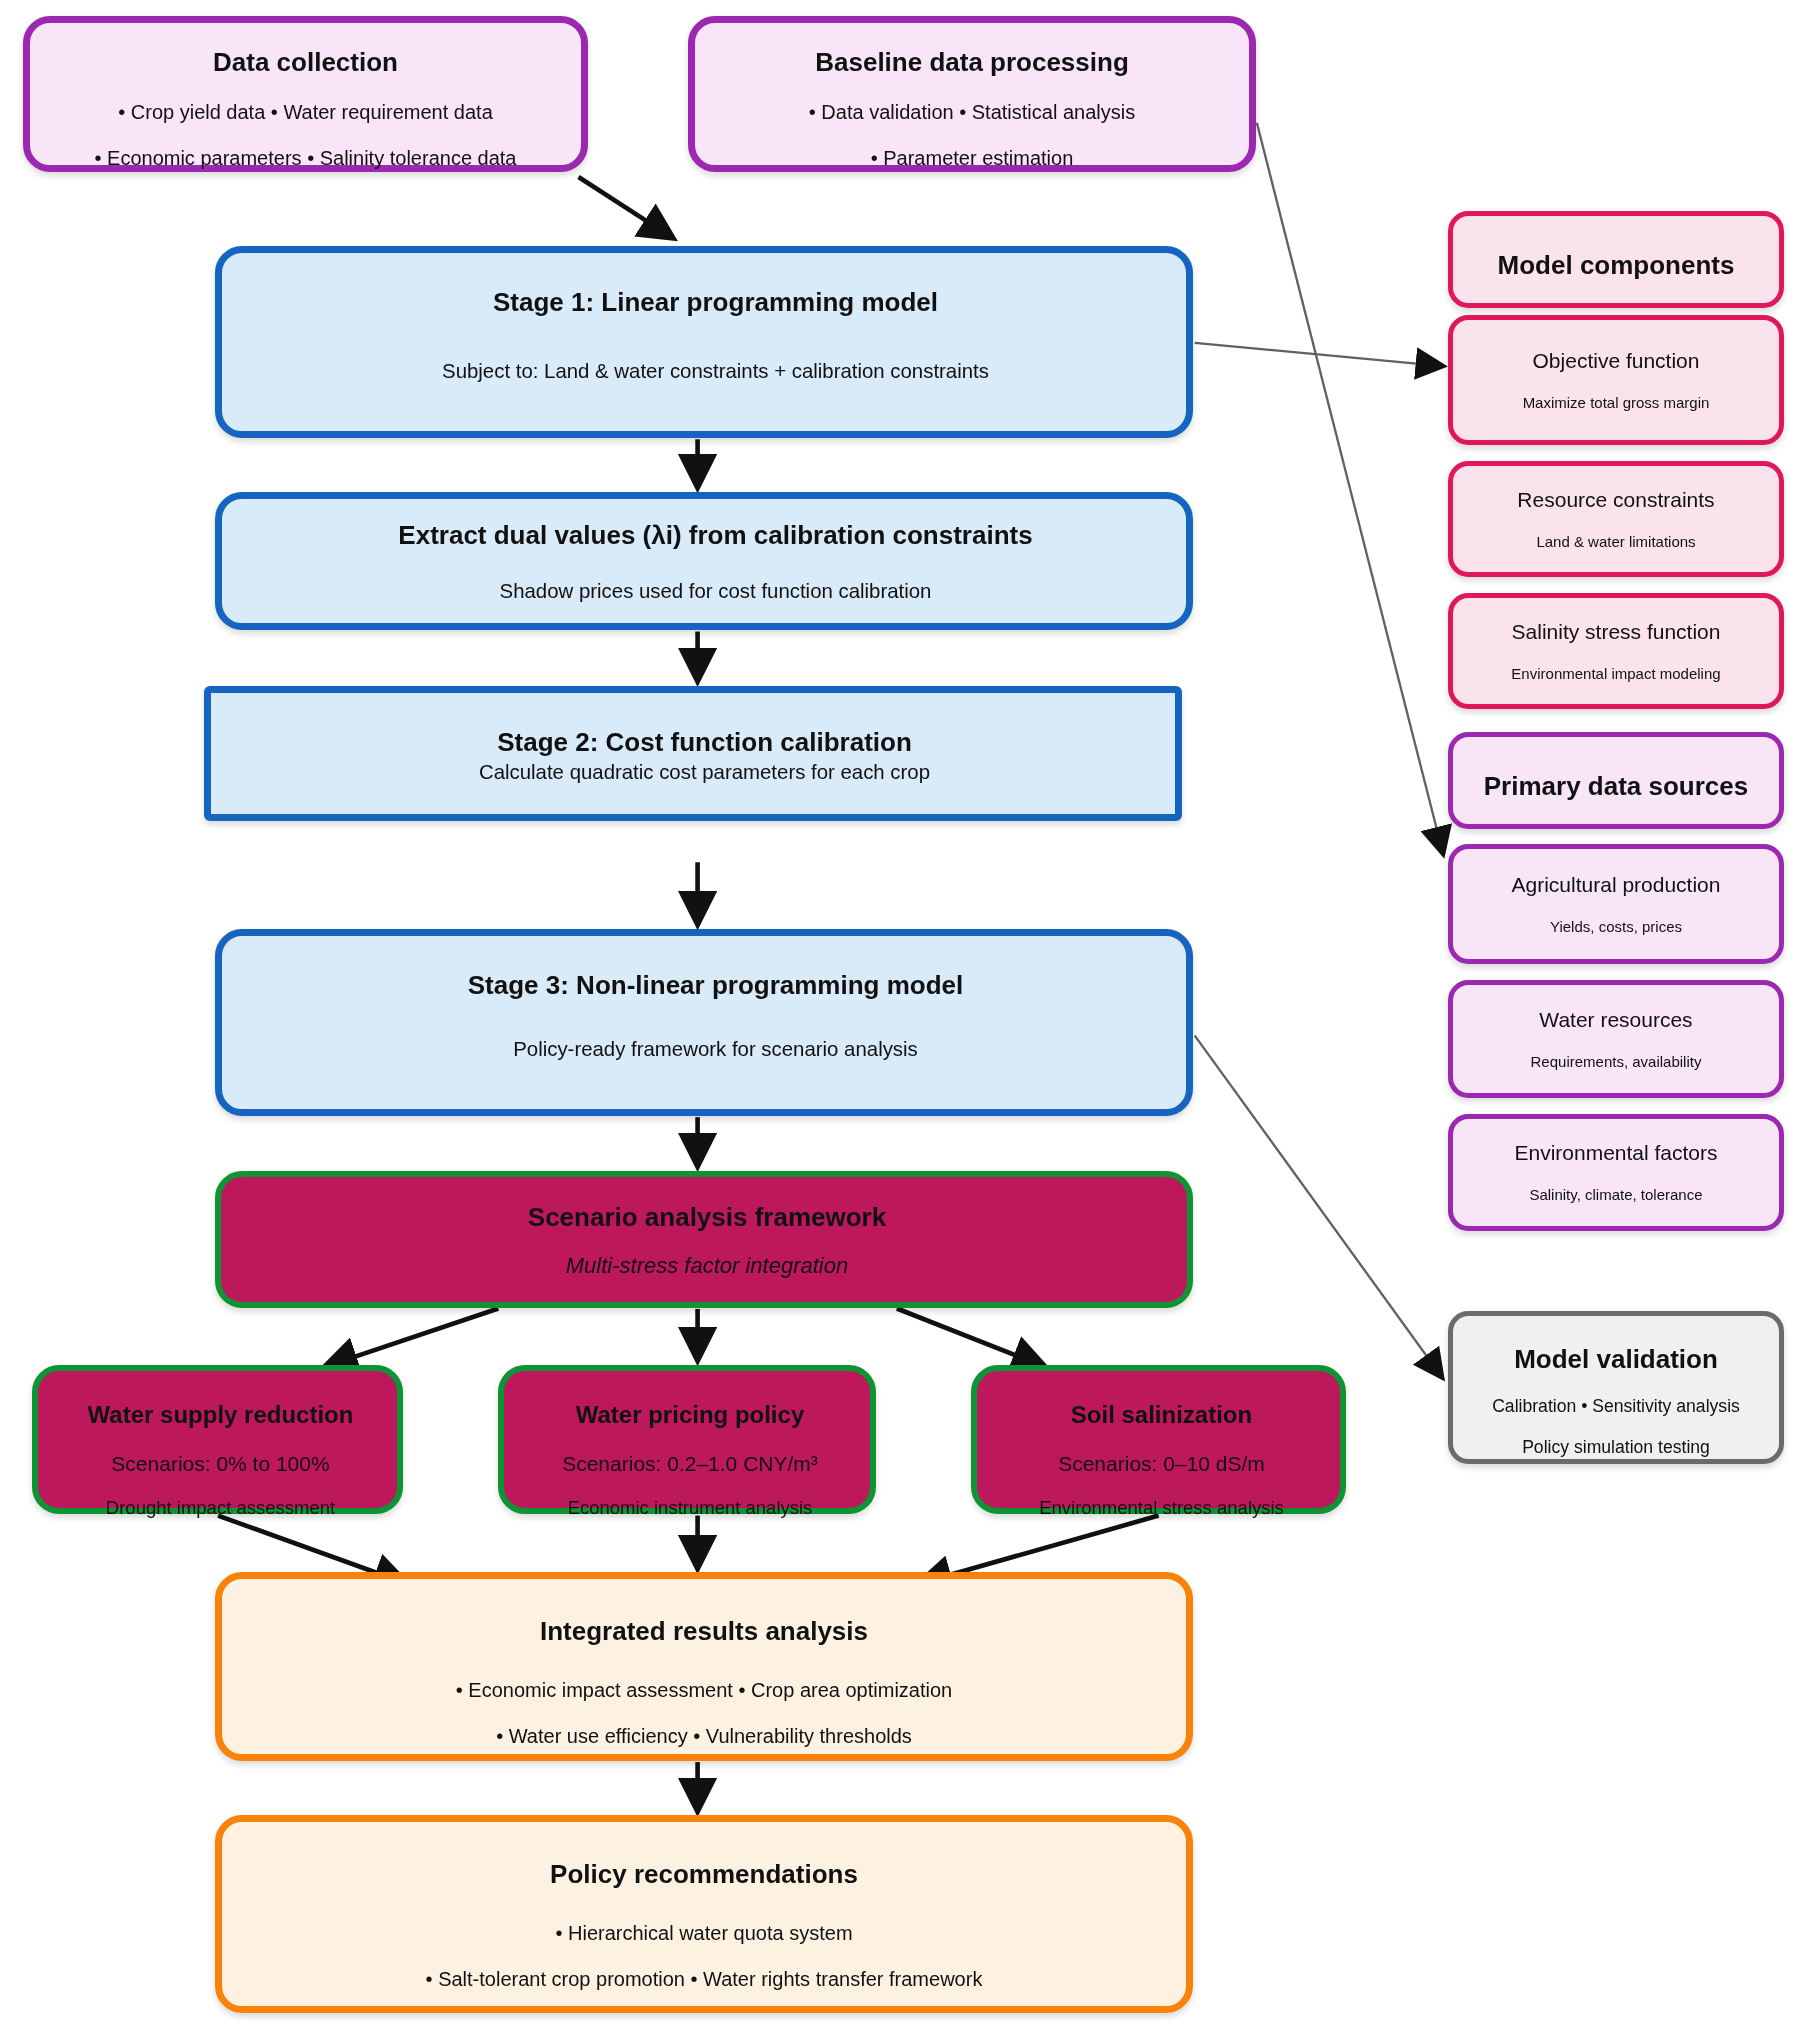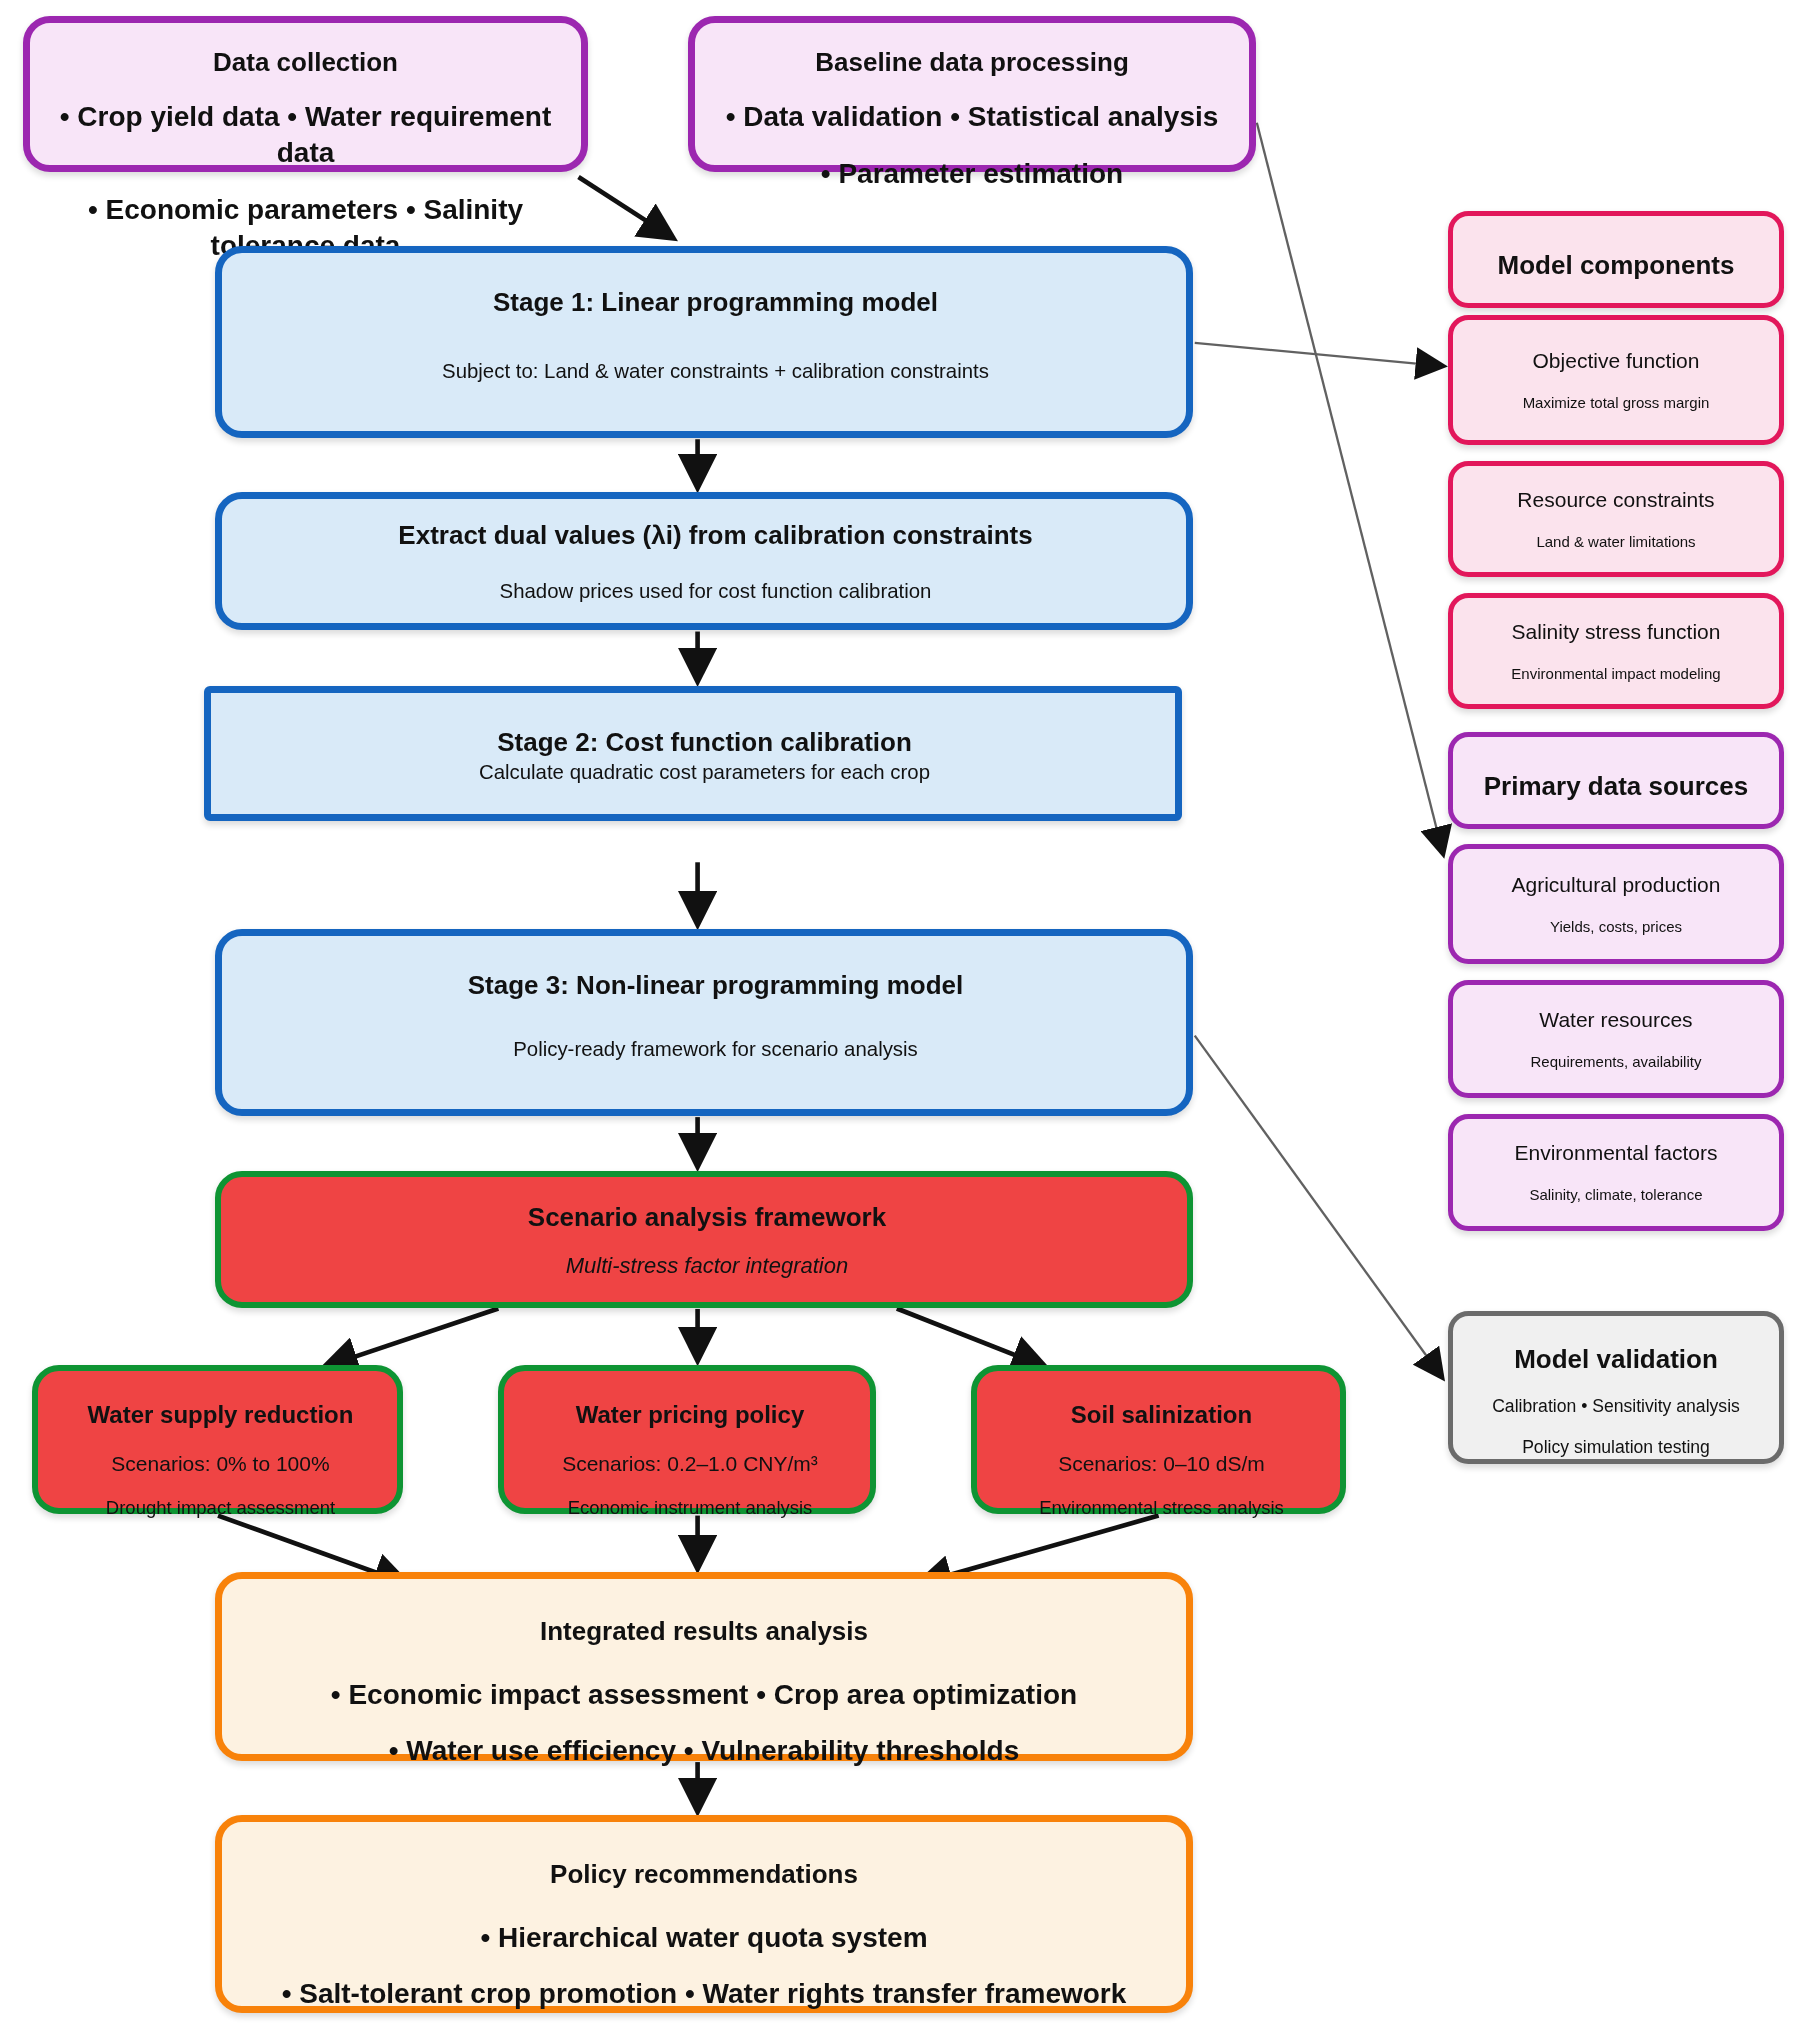--- a/index.html
+++ b/index.html
@@ -19,28 +19,28 @@
     display:flex;
     flex-direction:column;
     align-items:center;
     text-align:center;
     border-radius:27px;
     box-shadow:0 3.2px 6.5px rgba(0,0,0,0.14);
     background:#fff;
   }
   .purple {border:7px solid #9C27B0; background:#F8E5F8;}
   .blue   {border:7px solid #1565C0; background:#D9EAF8;padding-left:23px;}
-  .green  {border:6.5px solid #0E9433; background:#ef4444;padding-left:6px;}
+  .green  {border:6.5px solid #0E9433; background:#be185d;padding-left:6px;}
   .orange {border:7.4px solid #F8820A; background:#FDF2E1;}
   .pink   {border:5.6px solid #E2175B; background:#FBE3ED; border-radius:20.4px;}
   .violet {border:5.6px solid #9C27B0; background:#F8E5F8; border-radius:20.4px;}
   .gray   {border:5.6px solid #6B6B6B; background:#F0F0F0; border-radius:20.4px;}
 
   .title      {font-size:26px;font-weight:bold;line-height:1.25;}
-  .body-line  {font-size:28px;line-height:1.3;font-weight:bold;}
+  .body-line  {font-size:20px;line-height:1.3;}
   .sub        {font-size:20.4px;line-height:1.3;}
 
   
   .toprow .title{margin-top:23px;}
   .toprow .body-line{margin-top:20.4px;}
 
   
   .stage .title{margin-top:33px;}
   .stage .sub{margin-top:auto;margin-bottom:46px;}
 

